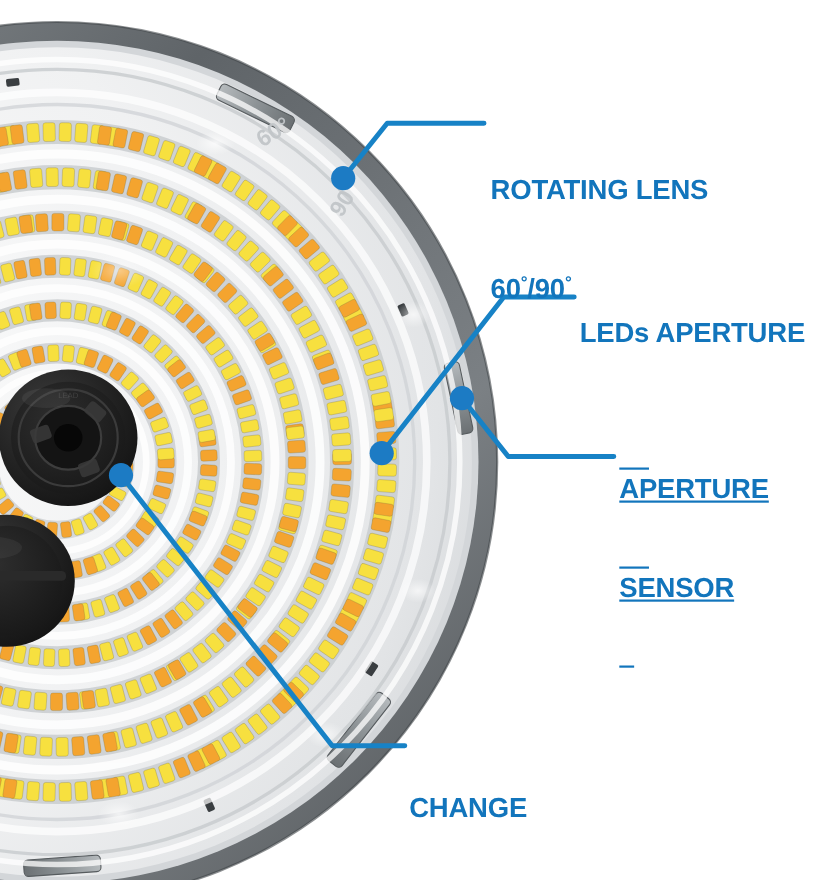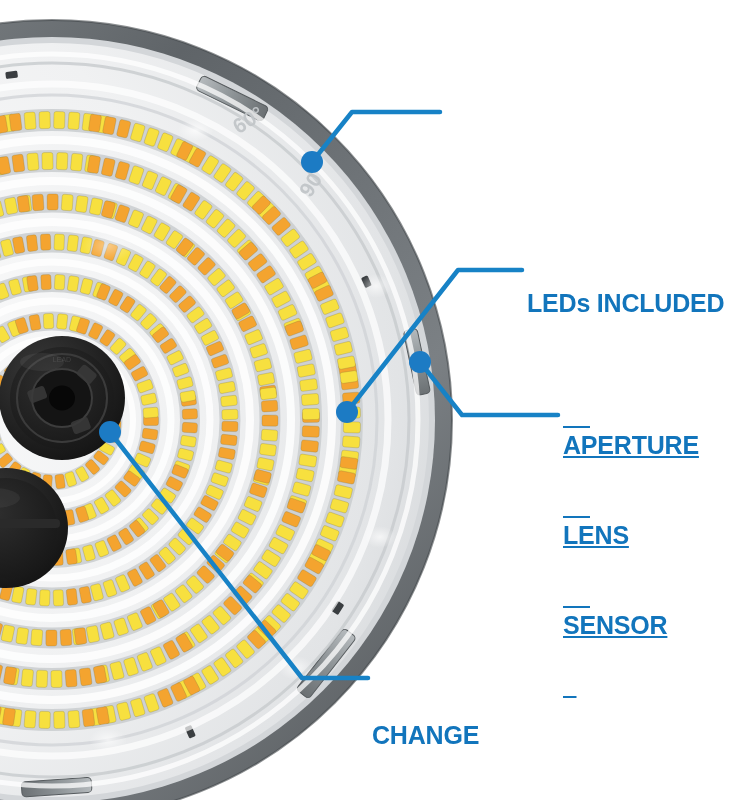--- a/index.html
+++ b/index.html
@@ -631,28 +631,31 @@
       <path id="leader-sensor" d="M110,432 L302,678 L368,678"></path>
     </g>
     <g fill="#1C7BC4">
       <circle cx="312" cy="162" r="11"></circle>
       <circle cx="347" cy="412" r="11"></circle>
       <circle cx="420" cy="362" r="11"></circle>
       <circle cx="110" cy="432" r="11"></circle>
     </g>
   </svg>
 
+  <div class="callout-text" id="label-rotating-lens">
+    <div>ROTATING LENS</div>
+    <div class="deg"><span>60</span><sup>°</sup><span>/</span><span>90</span><sup>°</sup></div>
+  </div>
 
   <div class="callout-text" id="label-samsung">
-    <div>LEDs INCLUDED</div>
+    <div>LEDs APERTURE</div>
   </div>
 
   <div class="callout-text" id="label-aperture">
     <div>APERTURE</div>
-    <div>LENS</div>
     <div>SENSOR</div>
   </div>
 
   <div class="callout-text" id="label-sensor">
     <div>CHANGE</div>
     
   </div>
 
 </div>
 

